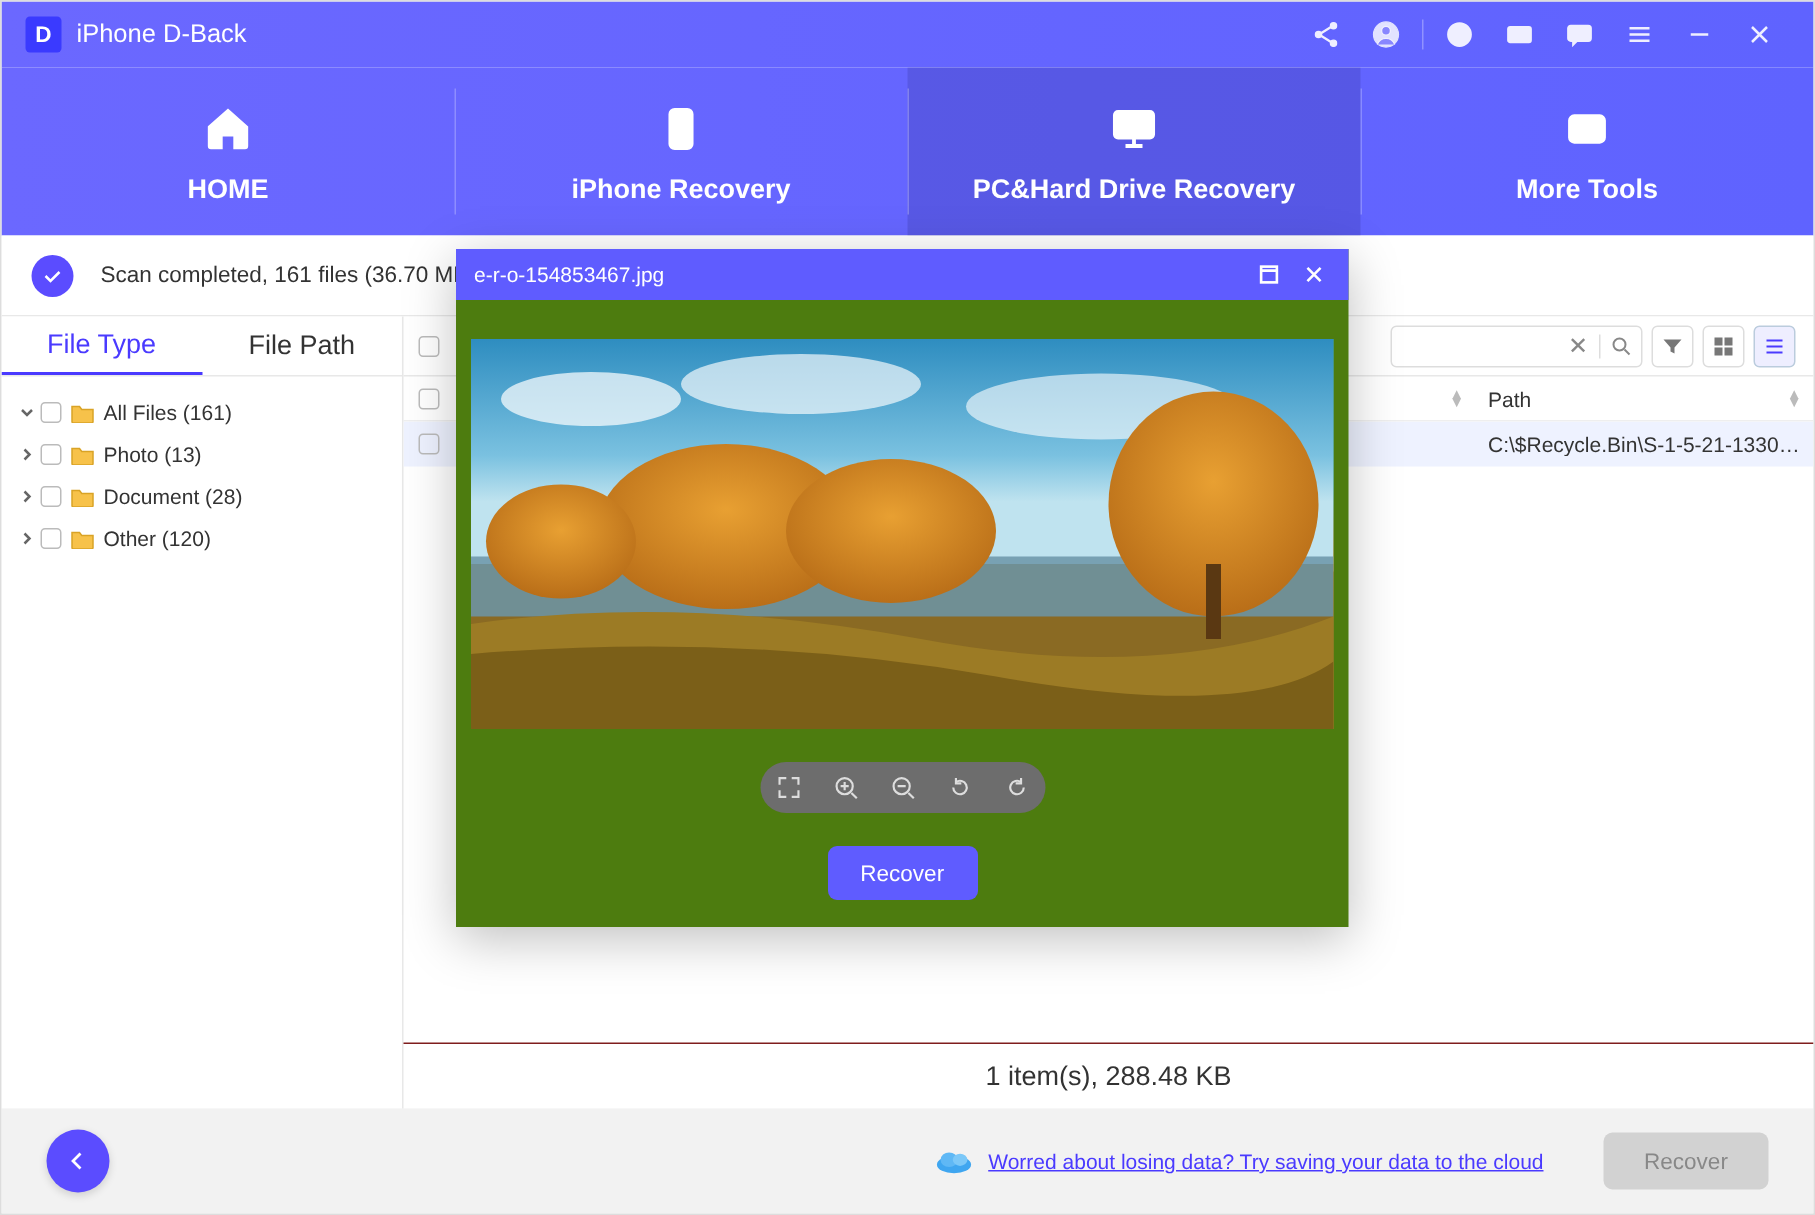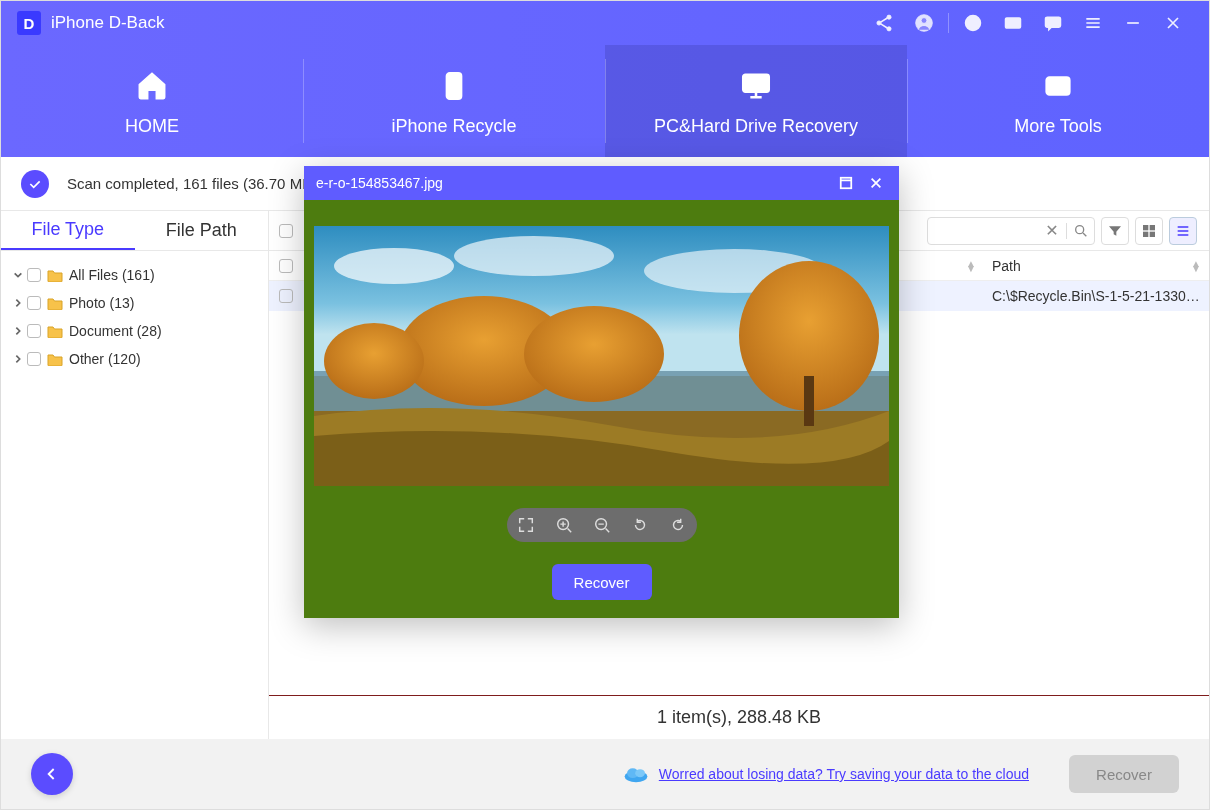--- a/index.html
+++ b/index.html
@@ -5,21 +5,21 @@
   * { box-sizing: border-box; margin: 0; padding: 0; font-family: -apple-system, "Segoe UI", Arial, sans-serif; }
   body { width: 1210px; height: 810px; overflow: hidden; background: #f8f8f8; border:1px solid #ddd;}
   .titlebar { height: 44px; background: linear-gradient(90deg,#6b68ff 0%,#5f63ff 100%); display: flex; align-items: center; padding: 0 16px; color: #fff; }
   .titlebar .logo { width: 24px; height: 24px; background:#3a3aff; border-radius:3px; display:flex;align-items:center;justify-content:center; font-weight:bold; margin-right:10px; font-size:15px;}
   .titlebar .title { font-size: 17px; }
   .titlebar .spacer { flex: 1; }
   .titlebar .ticon { width: 22px; height: 22px; margin: 0 9px; display:flex; align-items:center; justify-content:center; opacity:.9; cursor:pointer;}
   .titlebar .ticon svg { width:20px; height:20px; fill:#fff; stroke:#fff;}
   .titlebar .divider { width:1px; height:20px; background:rgba(255,255,255,.3); margin:0 4px;}
   .navbar { height: 112px; background: linear-gradient(90deg,#6b68ff 0%,#5f63ff 100%); display: flex; }
-  .navitem { flex:1; display:flex; flex-direction:column; align-items:center; justify-content:center; color:#fff; cursor:pointer; position:relative;}
+  .navitem { flex:1; display:flex; flex-direction:column; align-items:center; justify-content:center; color:#fff; cursor:pointer; position:relative;font-weight:bold;}
   .navitem.active { background: rgba(0,0,40,.12);}
   .navitem .nicon { height: 40px; display:flex; align-items:center; justify-content:center; margin-bottom:10px;}
   .navitem .nicon svg { width:34px; height:34px; fill:#fff; stroke:#fff;}
   .navitem .nlabel { font-size: 18px;}
   .navitem + .navitem::before { content:""; position:absolute; left:0; top:14px; bottom:14px; width:1px; background:rgba(255,255,255,.25);}
   .status { height: 54px; background:#fff; display:flex; align-items:center; padding:0 20px; border-bottom:1px solid #e8e8e8;}
   .status .check { width:28px; height:28px; border-radius:50%; background:#5b4cff; display:flex; align-items:center; justify-content:center; margin-right:18px;}
   .status .check svg { width:16px; height:16px; stroke:#fff; fill:none; stroke-width:2.5;}
   .status .msg { font-size:15px; color:#333;}
   .content { display:flex; height: calc(100% - 44px - 112px - 54px - 70px); background:#fff;}
@@ -144,21 +144,21 @@
     <div class="nlabel">HOME</div>
   </div>
   <div class="navitem">
     <div class="nicon">
         <svg viewBox="0 0 24 24" fill="none" stroke="#fff" stroke-width="1.8">
           <rect x="7" y="3" width="10" height="18" rx="2"></rect>
           <path d="M10 12a3 3 0 1 0 1-2.2"></path>
           <path d="M11 8v2h2"></path>
         </svg>
       </div>
-    <div class="nlabel">iPhone Recycle</div>
+    <div class="nlabel">iPhone Recovery</div>
   </div>
   <div class="navitem active">
     <div class="nicon">
         <svg viewBox="0 0 24 24" fill="none" stroke="#fff" stroke-width="1.8">
           <rect x="3" y="4" width="18" height="12" rx="1.5"></rect>
           <circle cx="12" cy="10" r="2"></circle>
           <path d="M12 12v2"></path>
           <path d="M8 20h8M12 16v4"></path>
         </svg>
       </div>

